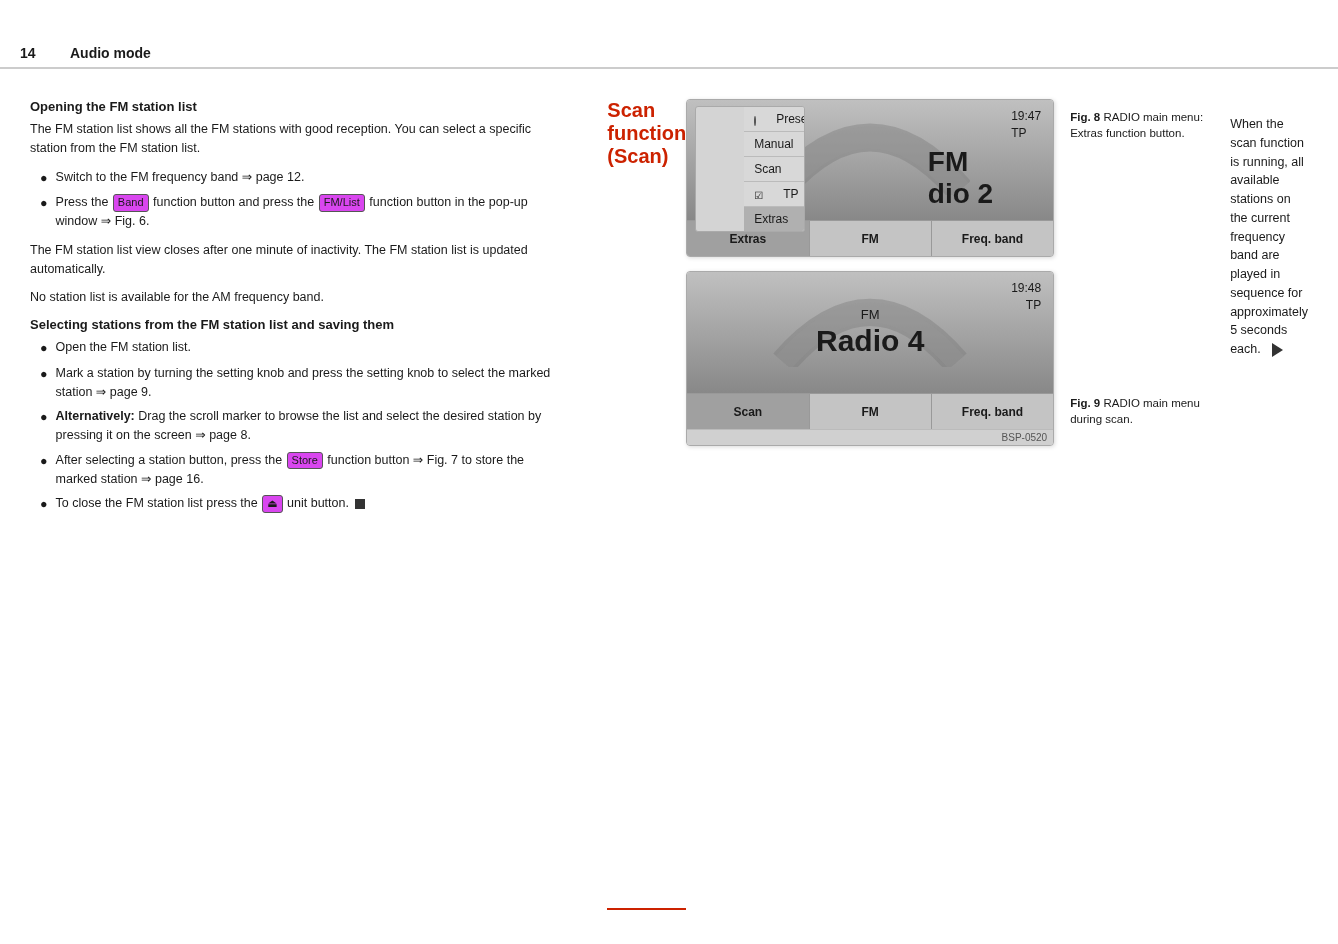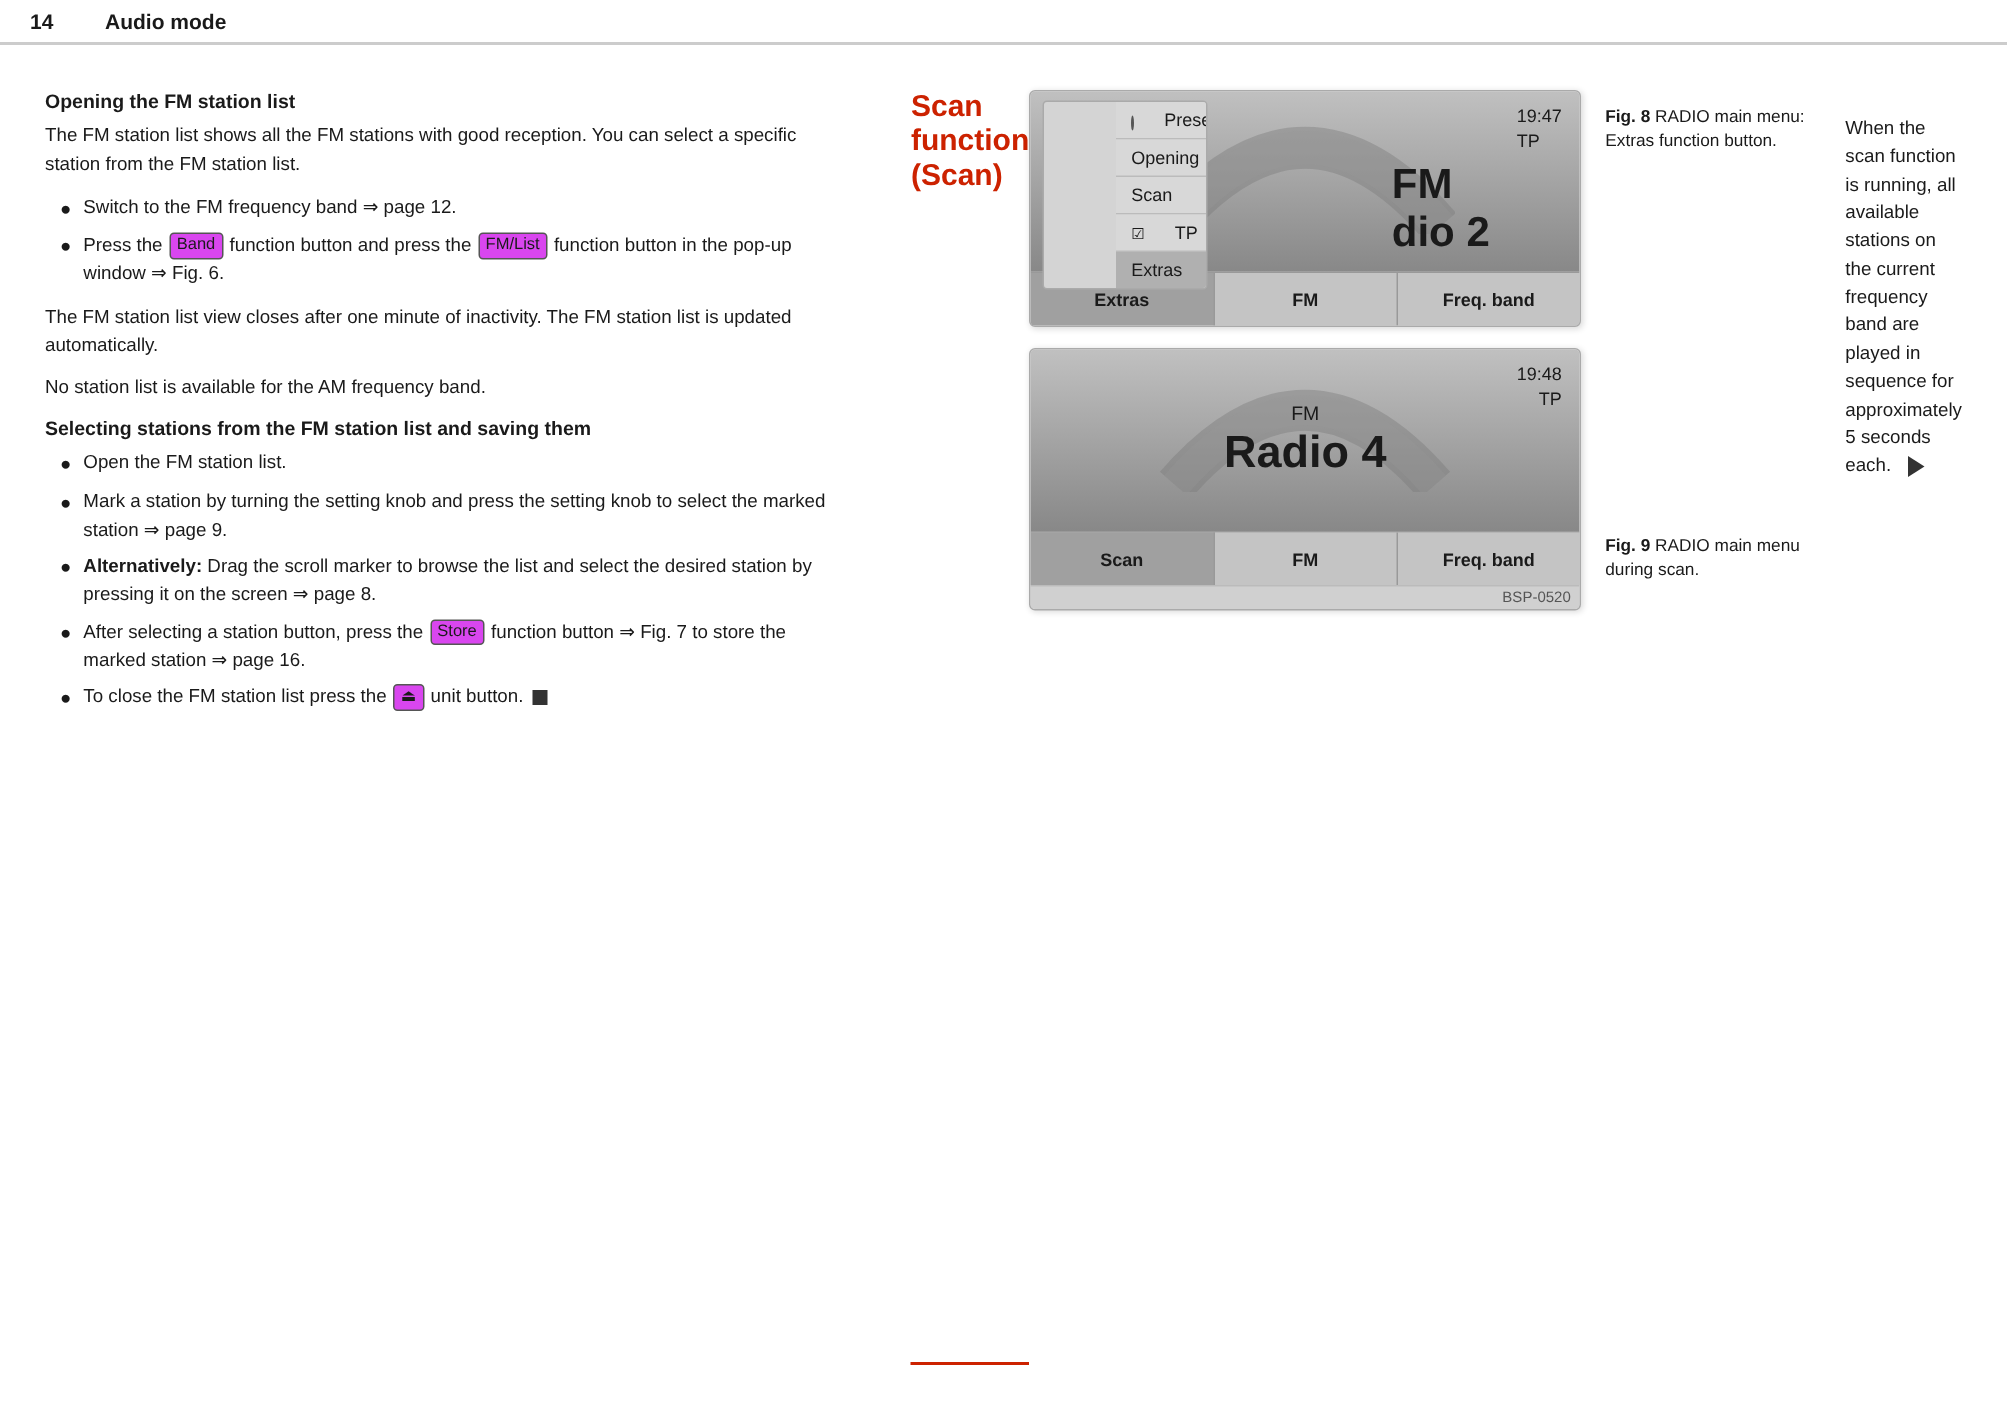--- a/index.html
+++ b/index.html
@@ -16,20 +16,21 @@
       flex-direction: column;
       width: 1338px;
       min-height: 944px;
     }
     .header-bar {
       display: flex;
       align-items: center;
       padding: 6px 20px;
       border-bottom: 2px solid #ccc;
       background: #fff;
+      margin-top: 39px;
     }
     .header-page-num {
       font-weight: bold;
       font-size: 14px;
       margin-right: 20px;
       min-width: 30px;
     }
     .header-title {
       font-weight: bold;
       font-size: 14px;
@@ -363,21 +364,21 @@
                 <span>FM</span><br>
                 <span>dio 2</span>
               </div>
 
               <div class="radio-menu-overlay">
                 <div class="radio-menu-item">
                   <span class="menu-icon-circle"></span>
                   <span>Presets</span>
                 </div>
                 <div class="radio-menu-item">
-                  <span>Opening</span>
+                  <span>Manual</span>
                 </div>
                 <div class="radio-menu-item">
                   <span>Scan</span>
                 </div>
                 <div class="radio-menu-item">
                   <span class="menu-icon-check">☑</span>
                   <span>TP</span>
                 </div>
                 <div class="radio-menu-item highlighted">
                   <span>Extras</span>

